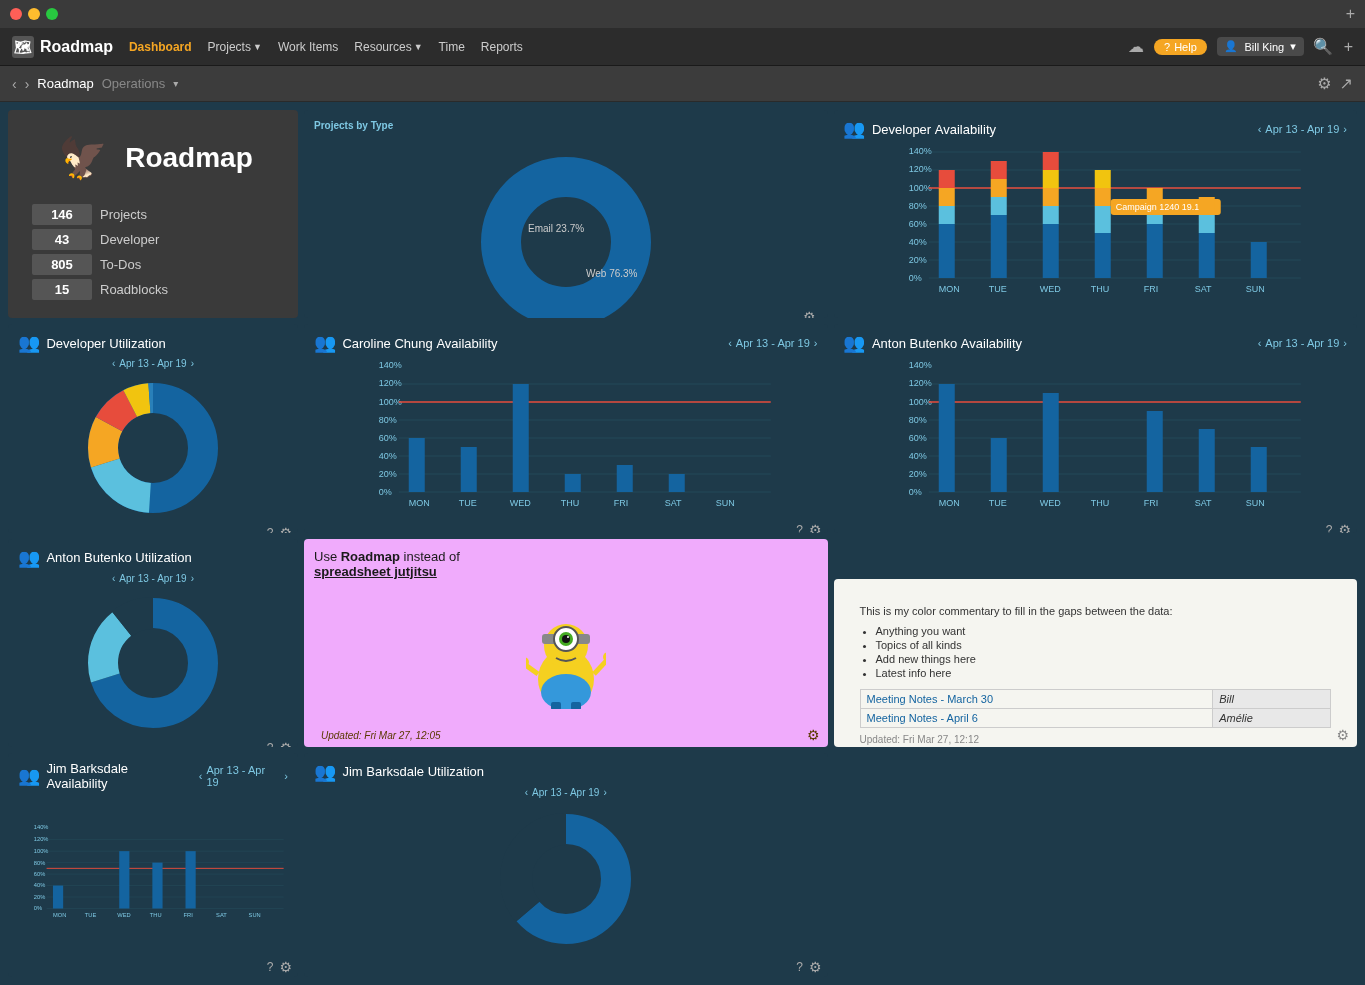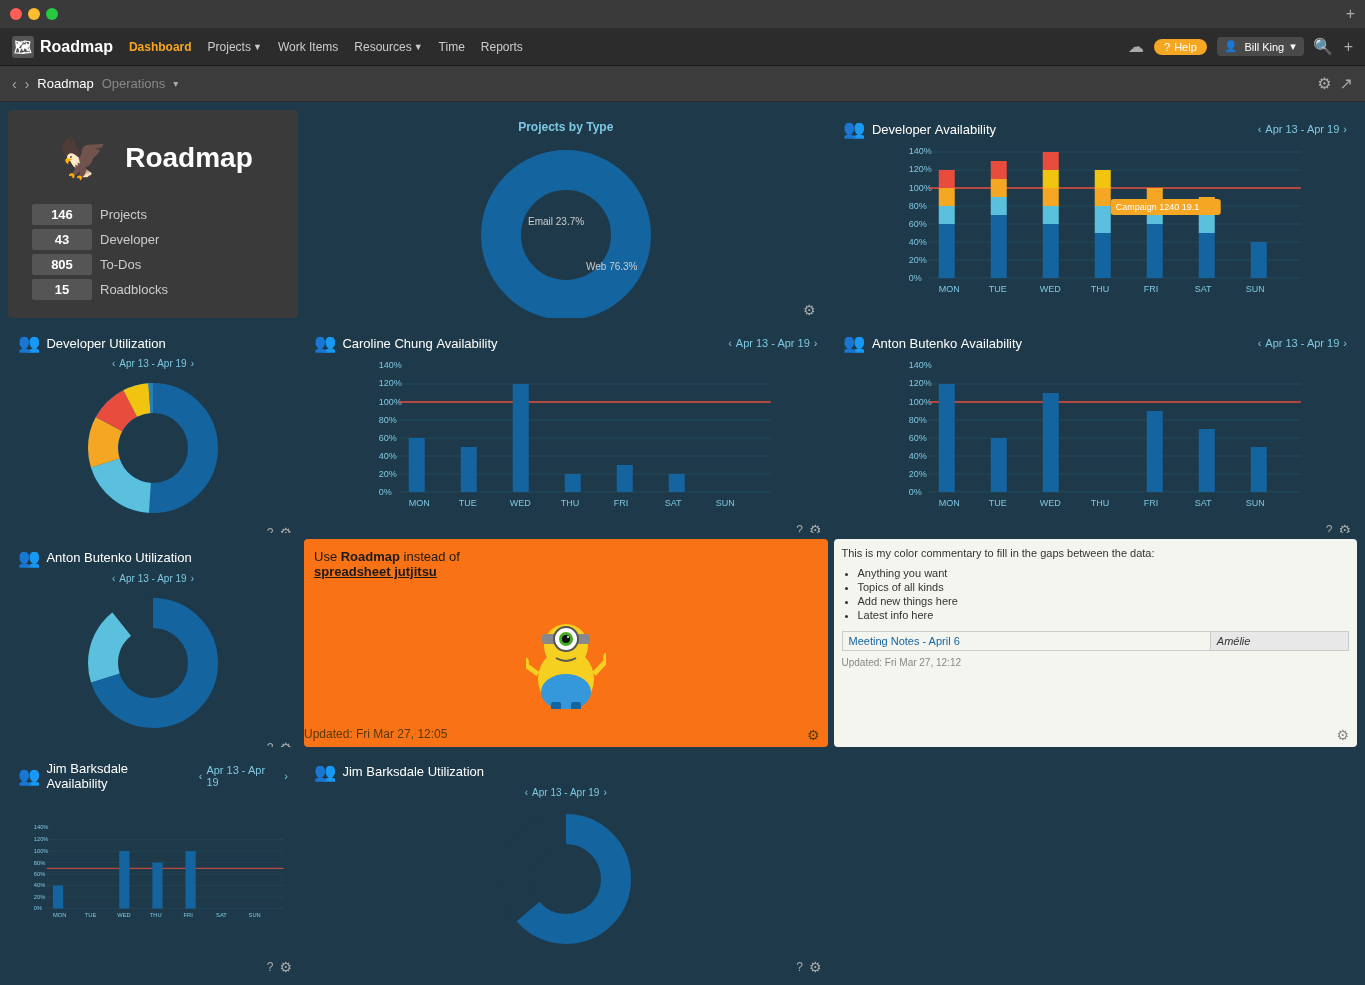--- a/index.html
+++ b/index.html
@@ -194,38 +194,39 @@
 
     
     .util-card {
       background: #1e3a4a;
       display: flex; flex-direction: column;
       align-items: stretch;
     }
 
     
     .card-promo {
-      background: #f97316;
+      background: #f0abfc;
       display: flex; flex-direction: column;
       padding: 10px;
       position: relative;
     }
     .promo-title { font-size: 13px; color: #1a1a1a; margin-bottom: 8px; }
     .promo-title strong { font-weight: bold; }
     .minion-area { flex: 1; display: flex; align-items: center; justify-content: center; }
-    .promo-updated { position: absolute; bottom: 6px; left: 0; font-size: 12px; color: #5a3800; }
+    .promo-updated { position: absolute; bottom: 6px; left: 17px; font-size: 10px; color: #5a3800; font-style: italic; }
     .promo-gear { position: absolute; bottom: 4px; right: 8px; color: #5a3800; font-size: 14px; cursor: pointer; }
 
     
     .card-notes {
       background: #f5f5f0;
       color: #333;
       display: flex; flex-direction: column;
-      padding: 8px;
+      padding: 26px;
       position: relative;
+      margin-top: 40px;
     }
     .notes-text { font-size: 11px; color: #333; margin-bottom: 8px; }
     .notes-list { list-style: disc; padding-left: 16px; font-size: 11px; color: #333; margin-bottom: 8px; }
     .notes-list li { margin-bottom: 2px; }
     .meeting-table { width: 100%; border-collapse: collapse; margin-bottom: 6px; }
     .meeting-table td { border: 1px solid #ccc; padding: 3px 6px; font-size: 11px; }
     .meeting-table td:last-child { background: #e8e8e8; font-style: italic; }
     .notes-updated { font-size: 10px; color: #888; }
     .notes-gear { position: absolute; bottom: 4px; right: 8px; color: #888; font-size: 14px; cursor: pointer; }
     .axis-label { fill: #7ec8e3; font-size: 9px; font-family: Arial; }
@@ -315,21 +316,21 @@
       <div class="stat-num">43</div>
       <div class="stat-label">Developer</div>
       <div class="stat-num">805</div>
       <div class="stat-label">To-Dos</div>
       <div class="stat-num">15</div>
       <div class="stat-label">Roadblocks</div>
     </div>
   </div>
 
   <div class="card" style="background:#1e3a4a; padding:10px; display:flex; flex-direction:column;">
-    <div style="text-align:center; font-size:12px; font-weight:bold; color:#7ec8e3; margin-bottom:6px;">
+    <div style="font-size:10px; font-weight:bold; color:#7ec8e3; margin-bottom:16px;">
       <span>Projects by Type</span>
     </div>
     <div style="flex:1; display:flex; align-items:center; justify-content:center; position:relative;">
       <svg width="200" height="180" viewBox="0 0 200 180">
 
         <circle cx="100" cy="95" r="65" fill="none" stroke="#1464a0" stroke-width="40" stroke-dasharray="413 137" stroke-dashoffset="0" transform="rotate(-90 100 95)"></circle>
         <circle cx="100" cy="95" r="65" fill="none" stroke="#5bc0de" stroke-width="40" stroke-dasharray="137 413" stroke-dashoffset="-413" transform="rotate(-90 100 95)"></circle>
         <text x="62" y="85" fill="#ccc" font-size="10" font-family="Arial">Email 23.7%</text>
         <text x="120" y="130" fill="#ccc" font-size="10" font-family="Arial">Web 76.3%</text>
       </svg>
@@ -636,20 +637,24 @@
   <div class="card card-notes">
     <div class="notes-text">This is my color commentary to fill in the gaps between the data:</div>
     <ul class="notes-list">
       <li>Anything you want</li>
       <li>Topics of all kinds</li>
       <li>Add new things here</li>
       <li>Latest info here</li>
     </ul>
     <table class="meeting-table">
       <tbody>
+          <tr>
+        <td style="cursor:pointer;color:#1464a0;">Meeting Notes - March 30</td>
+        <td>Bill</td>
+      </tr>
       <tr>
         <td style="cursor:pointer;color:#1464a0;">Meeting Notes - April 6</td>
         <td>Amélie</td>
       </tr>
     </tbody>
       </table>
     <div class="notes-updated">Updated: Fri Mar 27, 12:12</div>
     <span class="notes-gear">⚙</span>
   </div>
 

